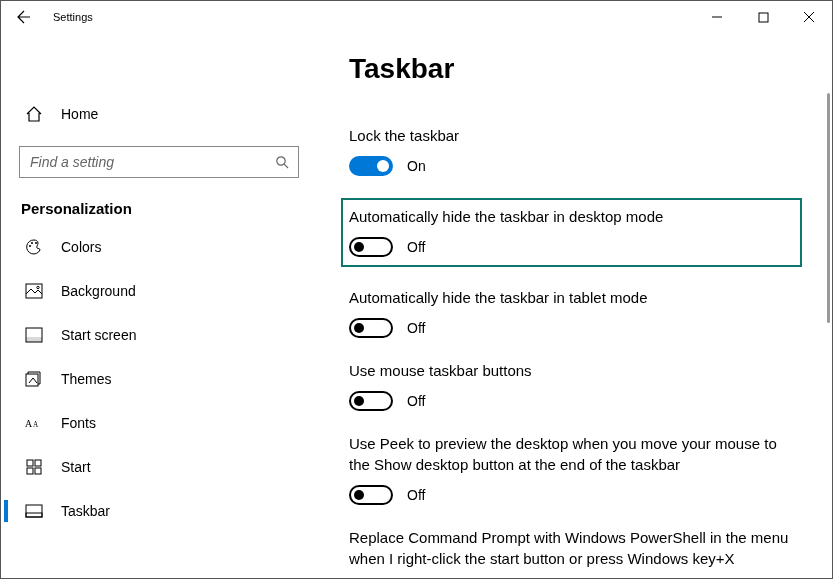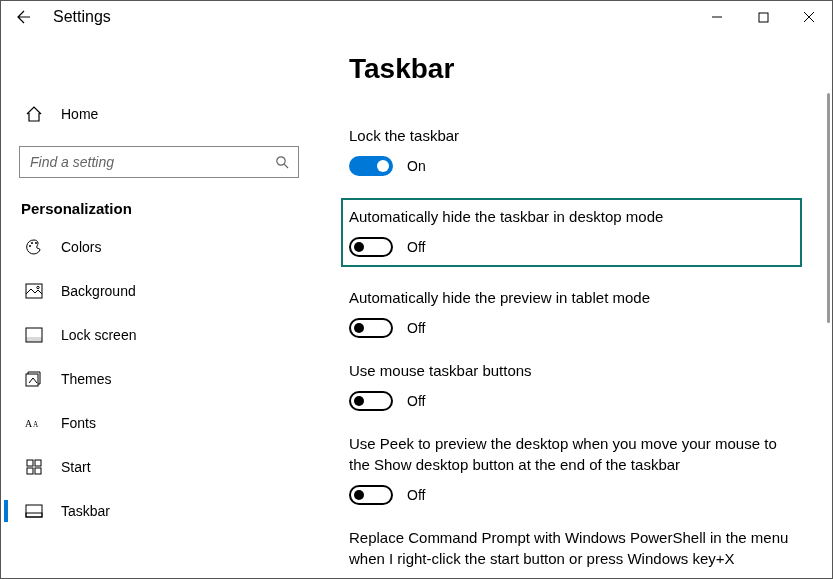--- a/index.html
+++ b/index.html
@@ -19,21 +19,21 @@
   .titlebar {
     height: 32px;
     display: flex;
     align-items: center;
   }
   .titlebar .back {
     width: 46px; height: 32px;
     display:flex; align-items:center; justify-content:center;
   }
   .titlebar .title {
-    font-size: 16px;
+    font-size: 11px;
     padding-left: 6px;
     flex: 0 0 auto;
   }
   .titlebar .spacer { flex: 1; }
   .wbtn {
     width: 46px; height: 32px;
     display:flex; align-items:center; justify-content:center;
   }
   
   .app-body {
@@ -230,21 +230,21 @@
         <span>Background</span>
       </div>
 
       <div class="nav-item">
         <span class="nav-icon">
           <svg width="18" height="16" viewBox="0 0 18 16">
               <rect x="1" y="1" width="16" height="14" stroke="#000" fill="none"></rect>
               <rect x="1" y="10" width="16" height="5" fill="#000" opacity="0.15"></rect>
             </svg>
         </span>
-        <span>Lock screen</span>
+        <span>Start screen</span>
       </div>
 
       <div class="nav-item">
         <span class="nav-icon">
           <svg width="18" height="18" viewBox="0 0 18 18">
               <rect x="1" y="4" width="12" height="12" stroke="#000" fill="none"></rect>
               <path d="M3 4 L3 2 L15 2 L15 14 L13 14" stroke="#000" fill="none"></path>
               <path d="M4 13 L8 8 L12 13" stroke="#000" fill="none"></path>
             </svg>
         </span>
@@ -305,21 +305,21 @@
         <div class="toggle-row">
           <div class="toggle off">
               <div class="knob"></div>
             </div>
           <span class="toggle-state">Off</span>
         </div>
       </div>
     </div>
 
     <div class="setting">
-      <div class="label">Automatically hide the preview in tablet mode</div>
+      <div class="label">Automatically hide the taskbar in tablet mode</div>
       <div class="toggle-row">
         <div class="toggle off">
             <div class="knob"></div>
           </div>
         <span class="toggle-state">Off</span>
       </div>
     </div>
 
     <div class="setting">
       <div class="label">Use mouse taskbar buttons</div>

